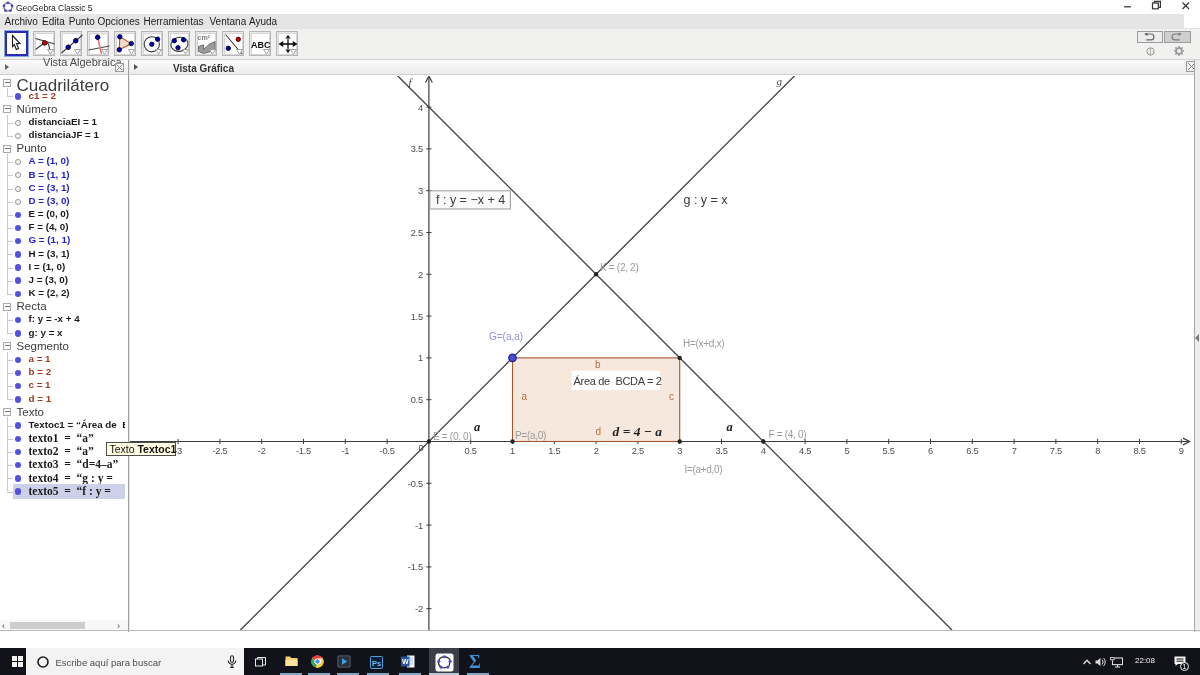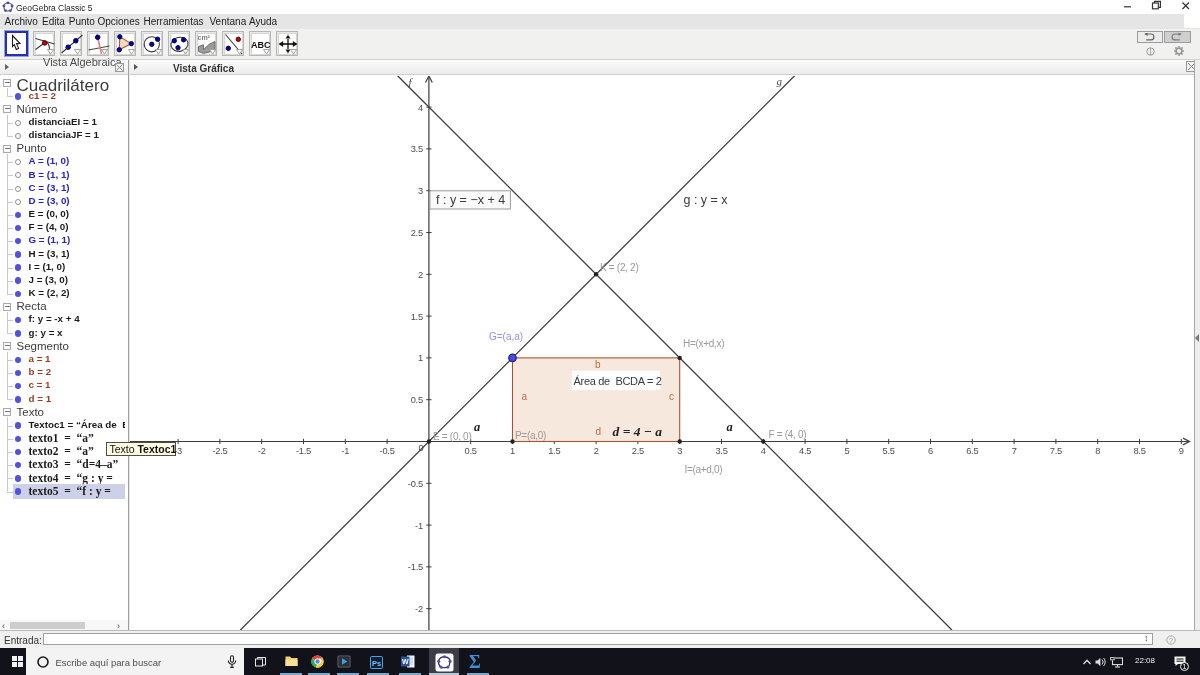--- a/index.html
+++ b/index.html
@@ -498,29 +498,20 @@
 <text x="489" y="339.5" font-size="10" fill="#9191e0" font-family="Liberation Sans">G=(a,a)</text>
 </svg>
 
 <div class="abs" style="left:1194px;top:60px;width:1px;height:572px;background:#a8a8a8;"></div>
 <div class="abs" style="left:1195px;top:60px;width:5px;height:572px;background:#ededed;"></div>
 
 <div class="abs" style="left:1195px;top:334px;width:0;height:0;border-right:4px solid #777;border-top:4px solid transparent;border-bottom:4px solid transparent;"></div>
 
 <div class="abs" style="left:0px;top:630px;width:1200px;height:1px;background:#b9b9b9;"></div>
 
-<div class="abs" style="left:0;top:631px;width:1200px;height:17px;background:#f0f0f0;">
-  <div class="abs" style="left:4px;top:3.5px;font-size:10px;color:#333;">Entrada:</div>
-  <div class="abs" style="left:42.5px;top:1.5px;width:1110px;height:12.5px;background:#fff;border:1px solid #9f9f9f;box-sizing:border-box;"></div>
-  <div class="abs" style="left:1144px;top:2px;font-size:9px;color:#555;">↕</div>
-  <svg class="abs" style="left:1166px;top:3.5px" width="10" height="10" viewBox="0 0 10 10">
-    <circle cx="5" cy="5" r="4.2" fill="none" stroke="#ababab" stroke-width="1"></circle>
-    <text x="5" y="7.6" font-size="7" fill="#999" text-anchor="middle" font-family="Liberation Sans">?</text>
-  </svg>
-</div>
 <div class="abs" style="left:0;top:648px;width:1200px;height:27px;background:#11121a;"></div>
 
 <svg class="abs" style="left:11.5px;top:656.3px" width="11" height="11" viewBox="0 0 11 11">
   <rect x="0" y="0" width="5" height="5" fill="#f2f2f2"></rect>
       <rect x="6" y="0" width="5" height="5" fill="#f2f2f2"></rect>
   <rect x="0" y="6" width="5" height="5" fill="#f2f2f2"></rect>
       <rect x="6" y="6" width="5" height="5" fill="#f2f2f2"></rect>
 </svg>
 
 <div class="abs" style="left:26px;top:648px;width:218px;height:27px;background:#f3f3f3;"></div>

